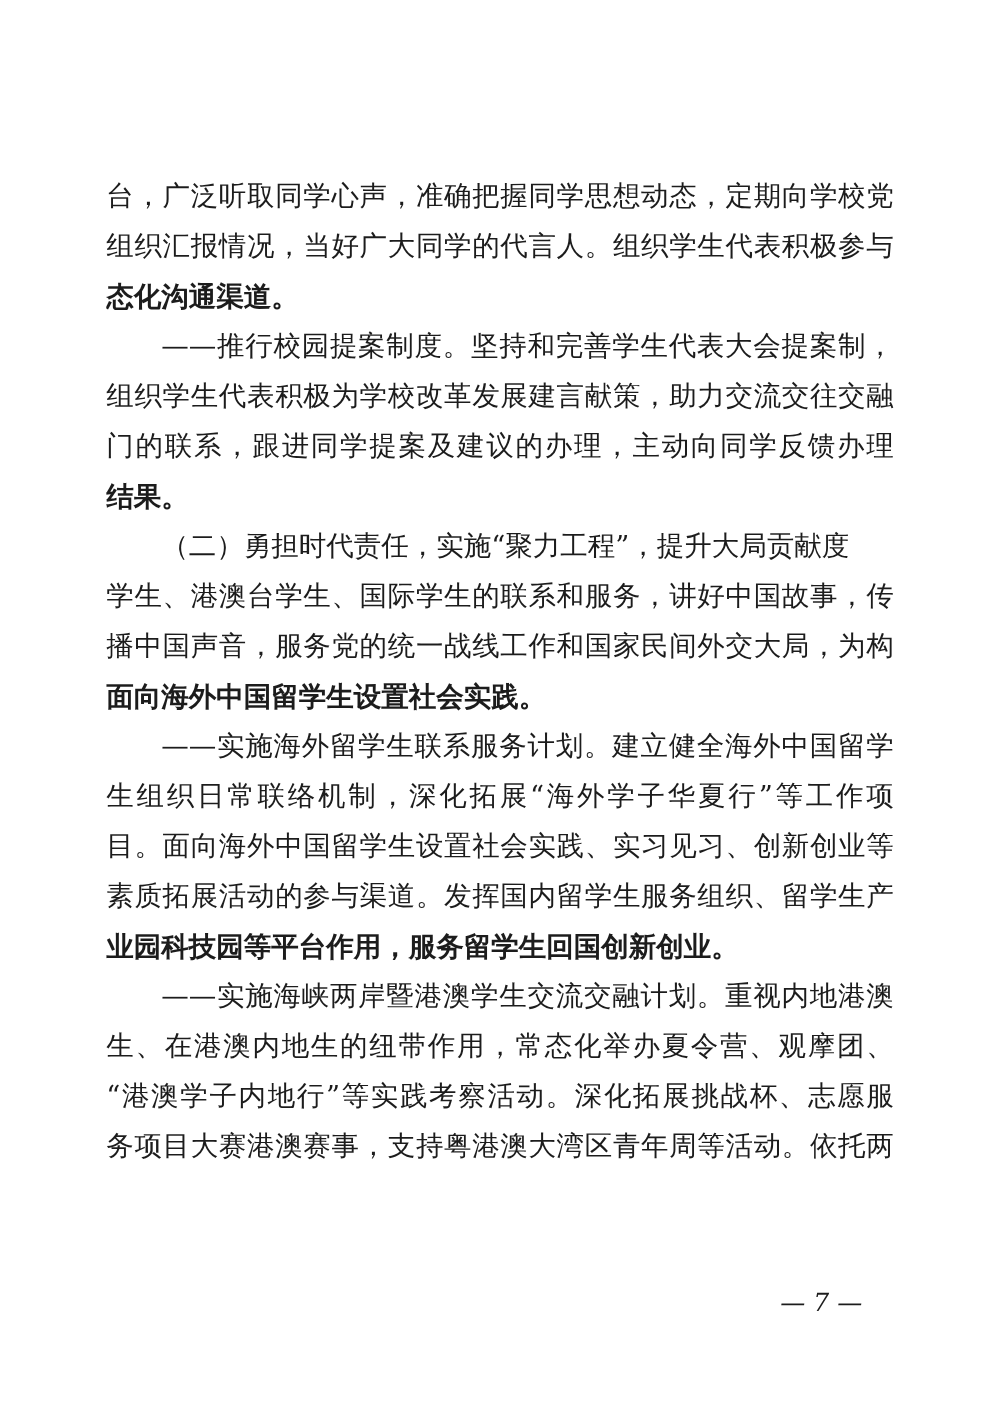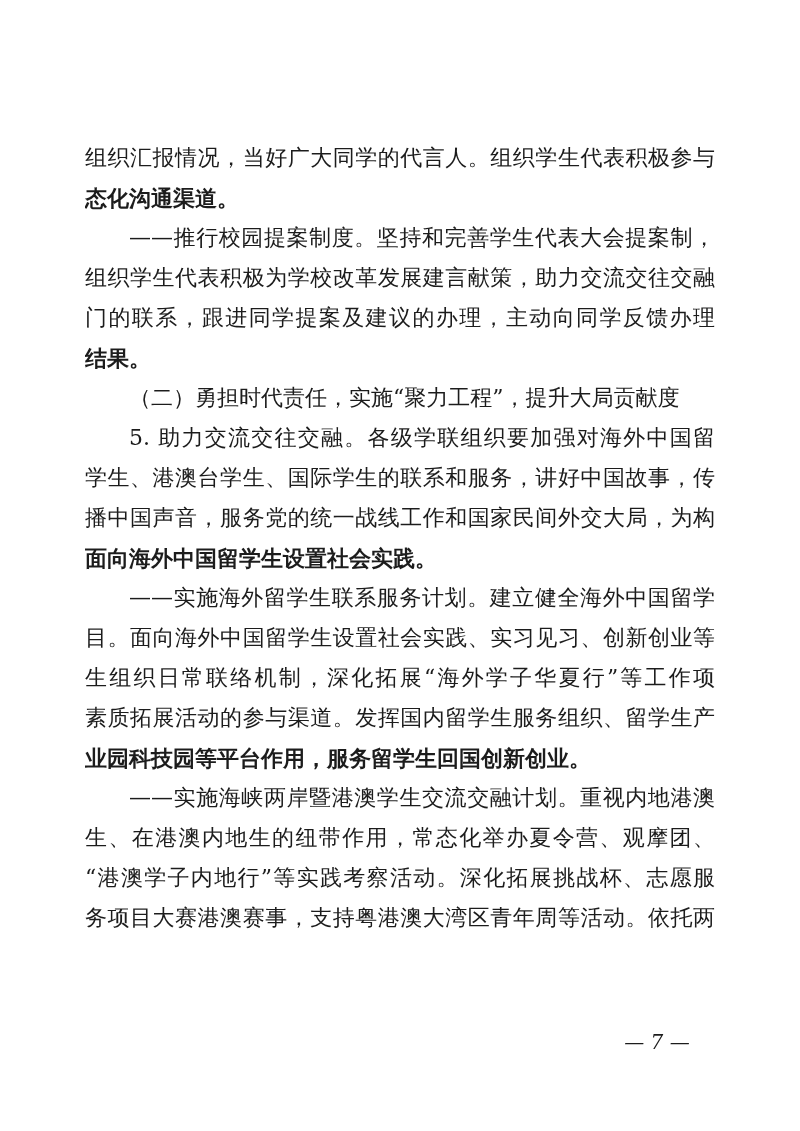--- a/index.html
+++ b/index.html
@@ -62,46 +62,46 @@
     color: #1c1c1c;
   }
 </style>
 </head>
 <body>
 
 <div class="page">
   <div class="text-block">
 
     <div class="para">
+      <div class="ln">台，广泛听取同学心声，准确把握同学思想动态，定期向学校党</div>
       <div class="ln">组织汇报情况，当好广大同学的代言人。组织学生代表积极参与</div>
       <div class="ln end">态化沟通渠道。</div>
     </div>
 
     <div class="para">
       <div class="ln ind">——推行校园提案制度。坚持和完善学生代表大会提案制，</div>
       <div class="ln">组织学生代表积极为学校改革发展建言献策，助力交流交往交融</div>
       <div class="ln">门的联系，跟进同学提案及建议的办理，主动向同学反馈办理</div>
       <div class="ln end">结果。</div>
     </div>
 
     <div class="para">
       <div class="ln ind heading">（二）勇担时代责任，实施“聚力工程”，提升大局贡献度</div>
     </div>
 
     <div class="para">
-      <div class="ln ind">5. 助力交流交往交融。各级学联组织要加强对海外中国留</div>
       <div class="ln">学生、港澳台学生、国际学生的联系和服务，讲好中国故事，传</div>
       <div class="ln">播中国声音，服务党的统一战线工作和国家民间外交大局，为构</div>
       <div class="ln end">面向海外中国留学生设置社会实践。</div>
     </div>
 
     <div class="para">
       <div class="ln ind">——实施海外留学生联系服务计划。建立健全海外中国留学</div>
+      <div class="ln">生组织日常联络机制，深化拓展“海外学子华夏行”等工作项</div>
       <div class="ln">目。面向海外中国留学生设置社会实践、实习见习、创新创业等</div>
-      <div class="ln">生组织日常联络机制，深化拓展“海外学子华夏行”等工作项</div>
       <div class="ln">素质拓展活动的参与渠道。发挥国内留学生服务组织、留学生产</div>
       <div class="ln end">业园科技园等平台作用，服务留学生回国创新创业。</div>
     </div>
 
     <div class="para">
       <div class="ln ind">——实施海峡两岸暨港澳学生交流交融计划。重视内地港澳</div>
       <div class="ln">生、在港澳内地生的纽带作用，常态化举办夏令营、观摩团、</div>
       <div class="ln">“港澳学子内地行”等实践考察活动。深化拓展挑战杯、志愿服</div>
       <div class="ln">务项目大赛港澳赛事，支持粤港澳大湾区青年周等活动。依托两</div>
     </div>

